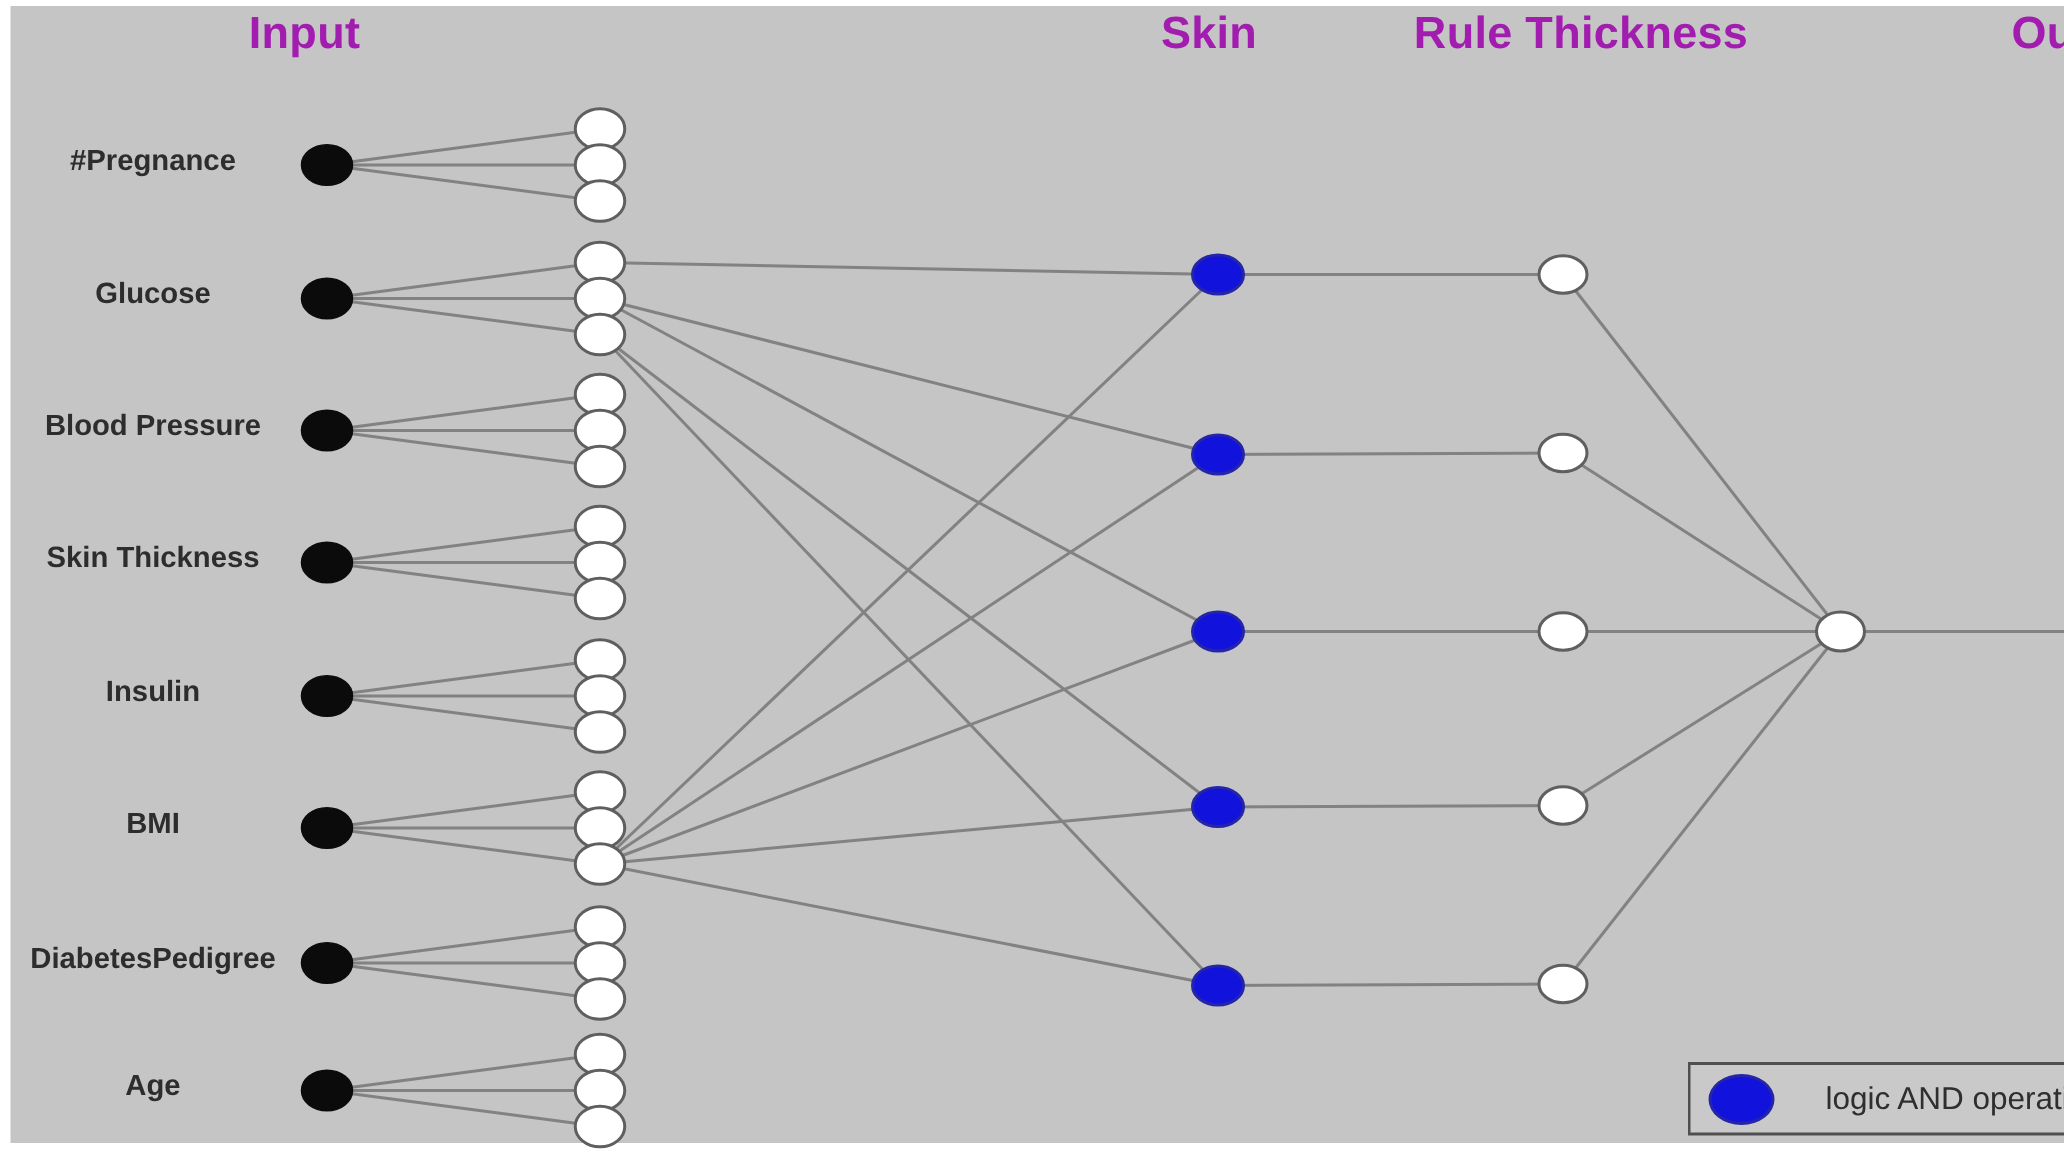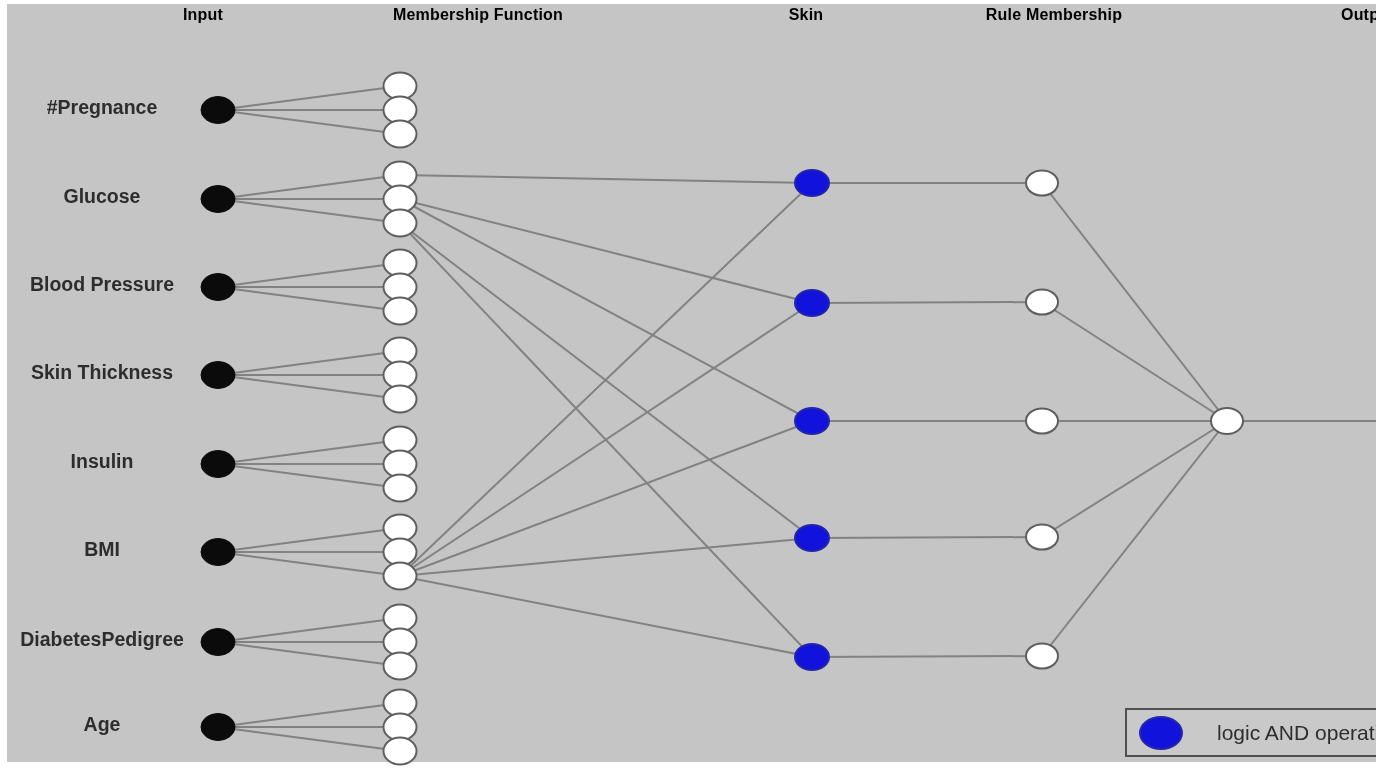--- a/index.html
+++ b/index.html
@@ -4,21 +4,21 @@
 <style>
   html,body{margin:0;padding:0;}
   body{
     width:1376px;height:774px;position:relative;background:#ffffff;
     font-family:"Liberation Sans",sans-serif;overflow:hidden;
   }
   #stage{position:absolute;inset:0;filter:blur(0.3px);}
   .fig-bg{position:absolute;left:7px;top:4px;width:1369px;height:758px;background:#c5c5c5;}
   #net{position:absolute;left:0;top:0;}
   .hdr{
-    position:absolute;top:6px;font-weight:bold;font-size:16px;color:#000000;
+    position:absolute;top:6px;font-weight:bold;font-size:30px;color:#a21caf;
     transform:translateX(-50%);white-space:nowrap;letter-spacing:0.2px;
   }
   .hdr.left-anchor{transform:none;}
   .in-label{
     position:absolute;left:-4px;width:212px;text-align:center;
     font-size:19.5px;font-weight:bold;color:#2d2d2d;white-space:nowrap;
   }
   .legend{
     position:absolute;left:1125px;top:708px;width:300px;height:45px;
     background:#c9c9c9;border:2px solid #4f4f4f;display:flex;align-items:center;
@@ -127,23 +127,22 @@
         <ellipse cx="1042" cy="183" rx="16" ry="12.5" fill="#ffffff" stroke="#5f5f5f" stroke-width="2"></ellipse>
         <ellipse cx="1042" cy="302" rx="16" ry="12.5" fill="#ffffff" stroke="#5f5f5f" stroke-width="2"></ellipse>
         <ellipse cx="1042" cy="421" rx="16" ry="12.5" fill="#ffffff" stroke="#5f5f5f" stroke-width="2"></ellipse>
         <ellipse cx="1042" cy="537" rx="16" ry="12.5" fill="#ffffff" stroke="#5f5f5f" stroke-width="2"></ellipse>
         <ellipse cx="1042" cy="656" rx="16" ry="12.5" fill="#ffffff" stroke="#5f5f5f" stroke-width="2"></ellipse>
         <ellipse cx="1227" cy="421" rx="16" ry="13" fill="#ffffff" stroke="#5f5f5f" stroke-width="2"></ellipse>
       </g>
     </svg>
 
   <div class="hdr" style="left:203px">Input</div>
-  <div class="hdr" style="left:478px">Membership Function</div>
   <div class="hdr" style="left:806px">Skin</div>
-  <div class="hdr" style="left:1054px">Rule Membership</div>
+  <div class="hdr" style="left:1054px">Rule Thickness</div>
   <div class="hdr left-anchor" style="left:1341px">Output</div>
 
   <div id="labels">
       <div class="in-label" style="top: 96px;">#Pregnance</div>
       <div class="in-label" style="top: 185px;">Glucose</div>
       <div class="in-label" style="top: 273px;">Blood Pressure</div>
       <div class="in-label" style="top: 361px;">Skin Thickness</div>
       <div class="in-label" style="top: 450px;">Insulin</div>
       <div class="in-label" style="top: 538px;">BMI</div>
       <div class="in-label" style="top: 628px;">DiabetesPedigree</div>

